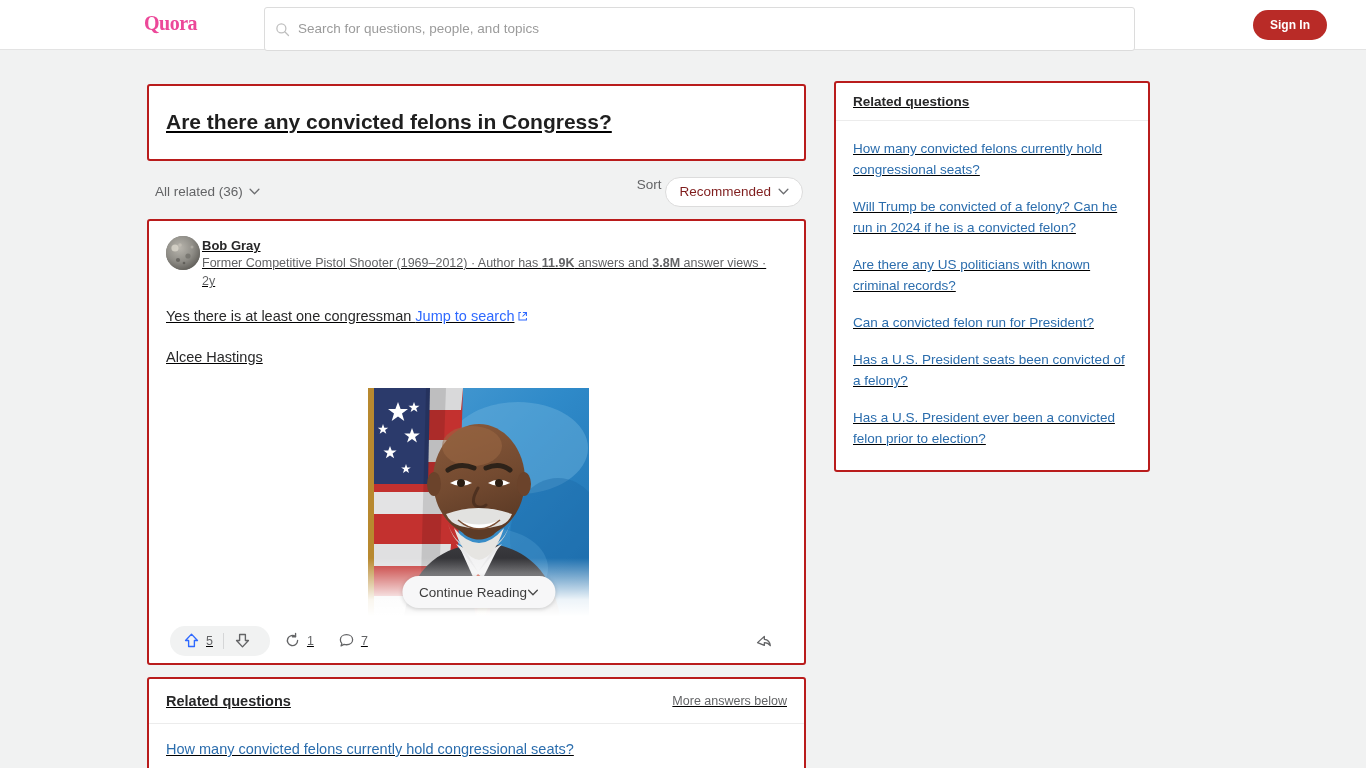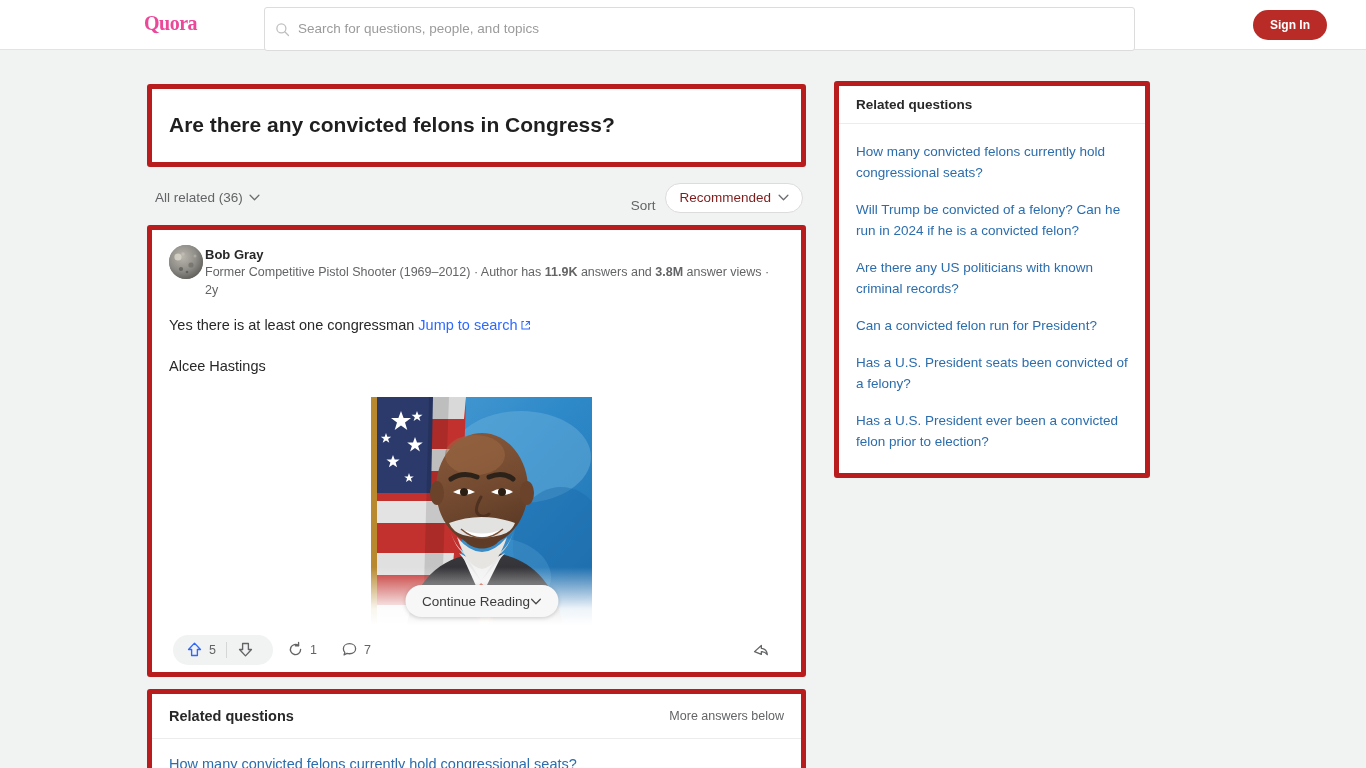--- a/index.html
+++ b/index.html
@@ -55,22 +55,23 @@
     display: flex; align-items: center; justify-content: center;
   }
 
   
   .page { position: absolute; top: 50px; left: 0; width: 1366px; height: 718px; }
   .main-col { position: absolute; left: 147px; top: 34px; width: 659px; }
   .side-col { position: absolute; left: 834px; top: 31px; width: 316px; }
 
   .card {
     background: #ffffff;
-    border: 5px solid #b91c1c;
+    border: 2px solid #b91c1c;
     border-radius: 3px;
+    text-decoration: underline;
   }
 
   
   .q-card { padding: 22px 17px 24px 17px; }
   .q-title {
     font-family: "Liberation Sans", sans-serif;
     font-size: 21px; font-weight: bold;
     color: #1f1f1f; line-height: 27px;
     margin: 0;
   }
@@ -78,21 +79,21 @@
   
   .sort-row {
     height: 43px; margin-top: 9px;
     display: flex; align-items: center; justify-content: space-between;
     padding: 0 3px 0 8px;
   }
   .all-related {
     display: flex; align-items: center; gap: 6px;
     font-size: 13.5px; color: #636466; cursor: pointer;
   }
-  .sort-right { display: flex; align-items: flex-end; gap: 10px; margin-left: 28px; }
+  .sort-right { display: flex; align-items: flex-start; gap: 4px; margin-left: 28px; }
   .sort-label { font-size: 13.5px; color: #636466; }
   .sort-pill {
     display: flex; align-items: center; gap: 7px;
     height: 30px; padding: 0 13px;
     border: 1px solid #dcdcdc;
     border-radius: 16px;
     background: #fff;
     font-size: 13.5px; color: #7f1d1d;
     cursor: pointer;
   }

